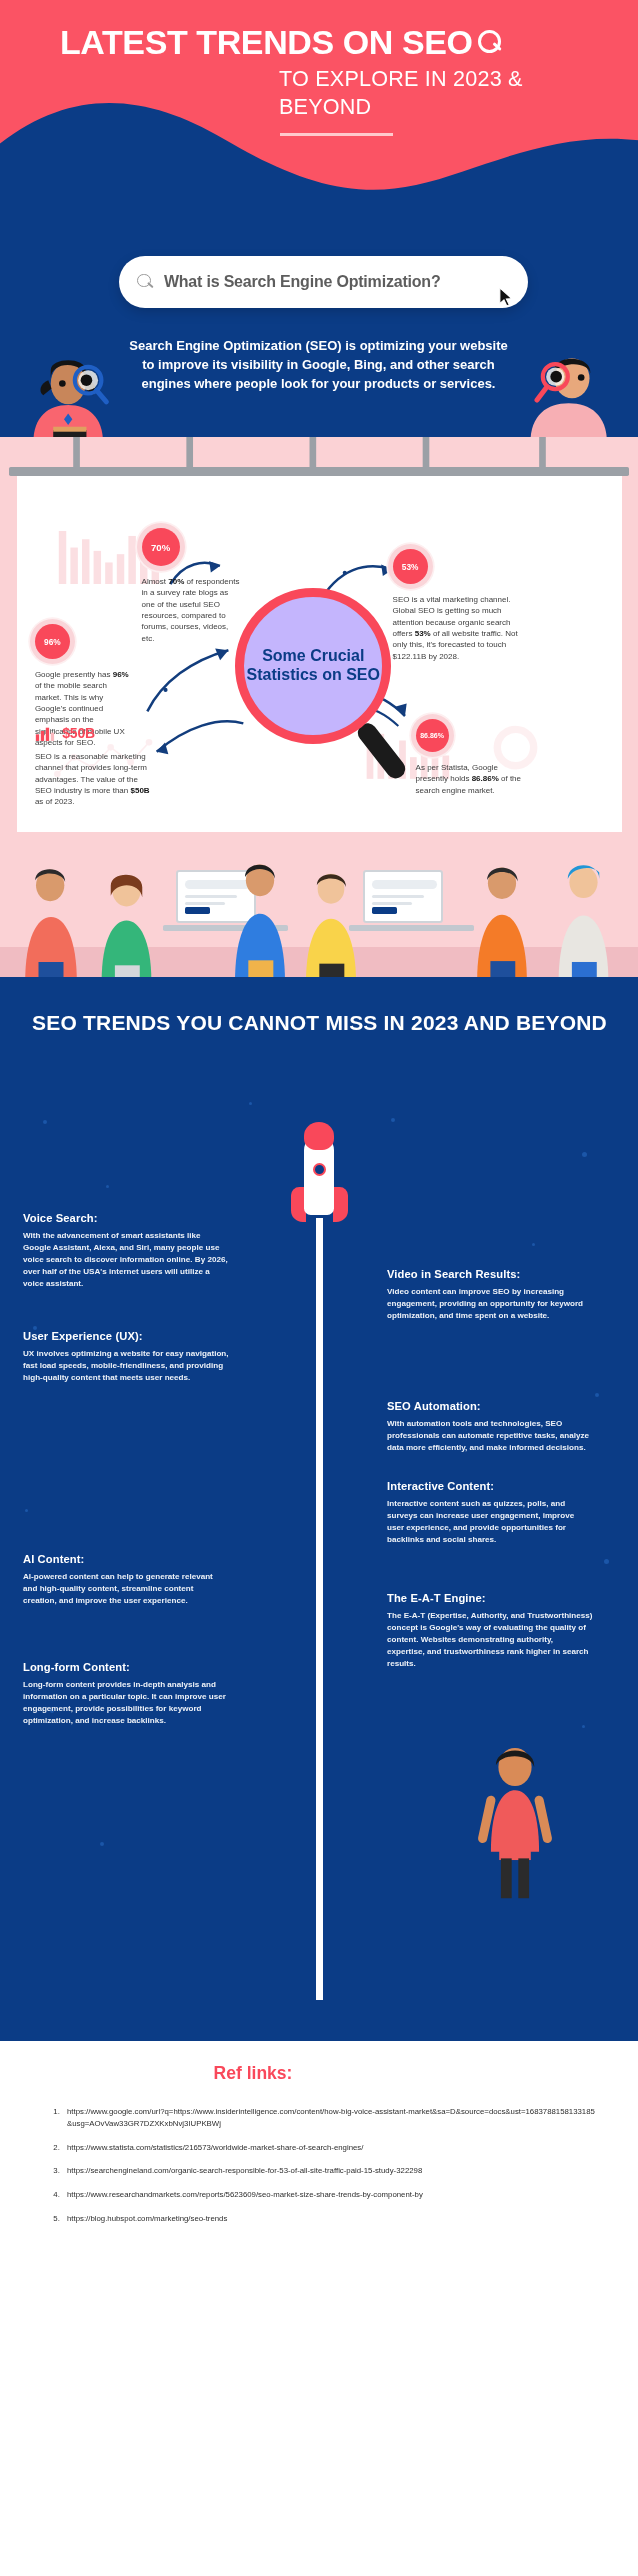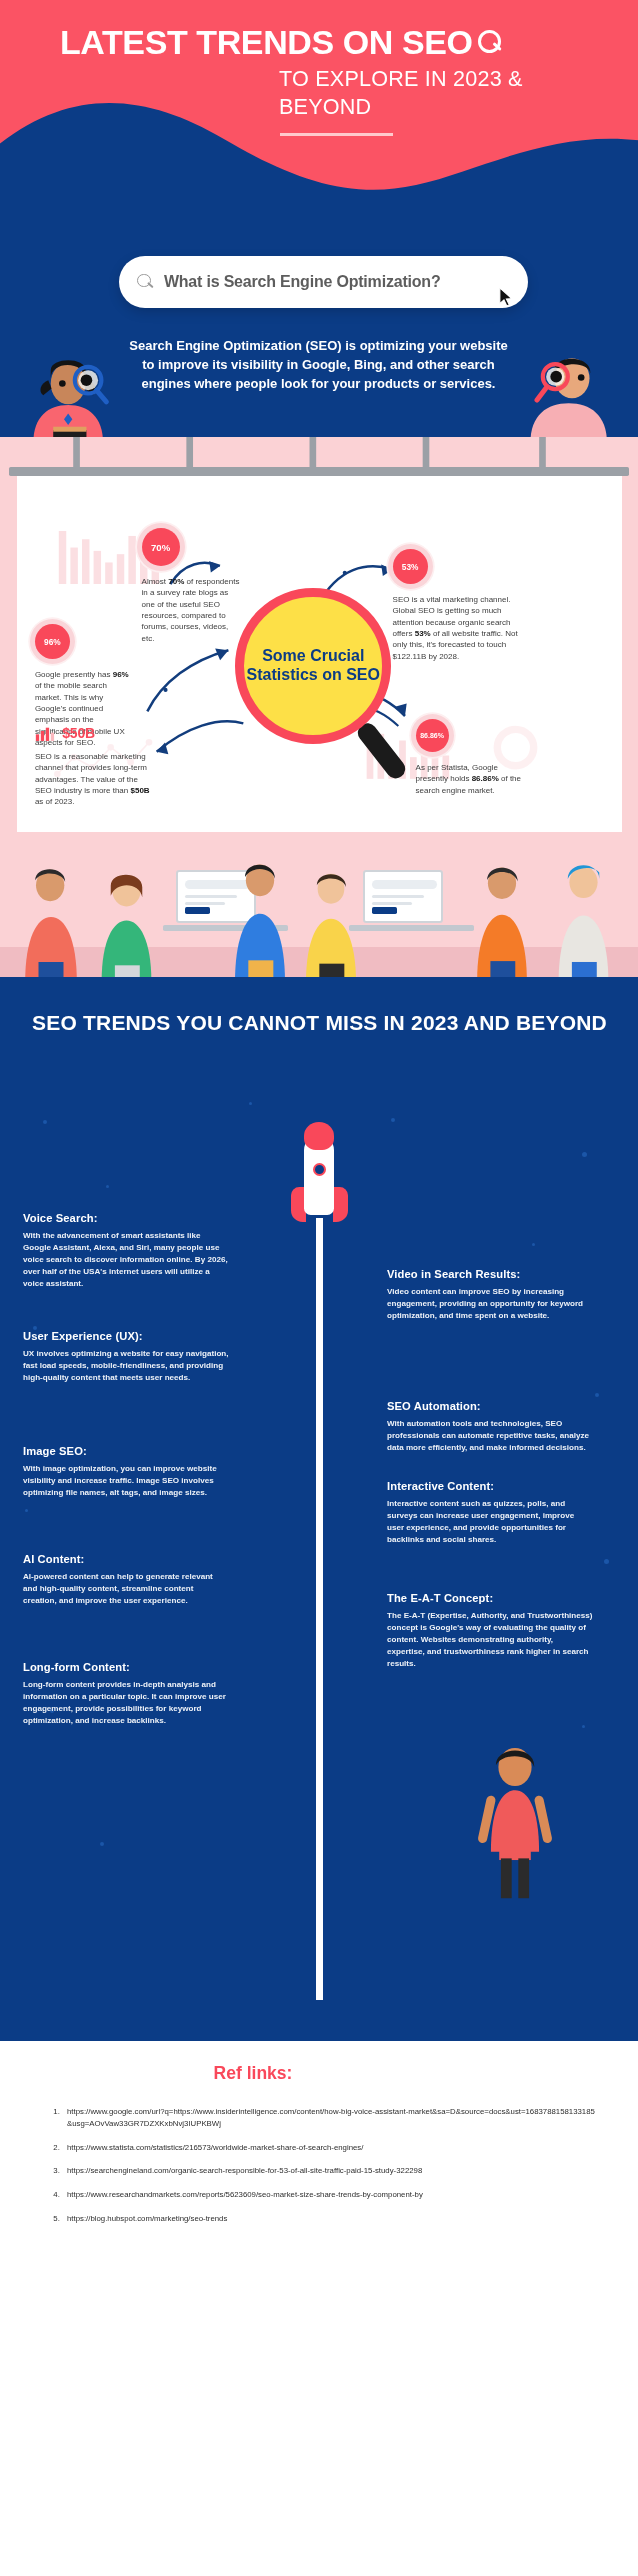--- a/index.html
+++ b/index.html
@@ -91,21 +91,21 @@
   .stat-86 { left:399px; top:243px; width:116px; }
 
   .dollar-line { display:flex; align-items:center; gap:5.8px; }
   .dollar-val { color:#f9485a; font-size:14px; font-weight:800; letter-spacing:-0.2px; }
   .mini-chart-ico { width:21.6px; height:15px; position:relative; }
 
   
   .magnifier { position:absolute; left:212px; top:112px; width:191px; height:212px; }
   .mag-circle {
     position:absolute; left:6.7px; top:0; width:156px; height:156px; border-radius:50%;
-    border:9.1px solid #f9485a; background:#fde047;
+    border:9.1px solid #f9485a; background:#c4b5fd;
     display:flex; align-items:center; justify-content:center; text-align:center;
   }
   .mag-label { font-size:16px; font-weight:800; color:#0b3c86; line-height:1.18; }
   .mag-handle {
     position:absolute; left:125px; top:143px; width:19px; height:65px;
     background:#1b1b1b; border-radius:10px; transform:rotate(-38deg); transform-origin:top left;
   }
 
   
   .people { position:absolute; left:0; top:832px; width:639px; height:150px; background:#fbd2d5; overflow:hidden;}
@@ -439,24 +439,20 @@
   </div>
 
   <div class="trend t-voice">
     <h4>Voice Search:</h4>
     <p>With the advancement of smart assistants like Google Assistant, Alexa, and Siri, many people use voice search to discover information online. By 2026, over half of the USA's internet users will utilize a voice assistant.</p>
   </div>
   <div class="trend t-ux">
     <h4>User Experience (UX):</h4>
     <p>UX involves optimizing a website for easy navigation, fast load speeds, mobile-friendliness, and providing high-quality content that meets user needs.</p>
   </div>
-  <div class="trend t-image">
-    <h4>Image SEO:</h4>
-    <p>With image optimization, you can improve website visibility and increase traffic. Image SEO involves optimizing file names, alt tags, and image sizes.</p>
-  </div>
   <div class="trend t-ai">
     <h4>AI Content:</h4>
     <p>AI-powered content can help to generate relevant and high-quality content, streamline content creation, and improve the user experience.</p>
   </div>
   <div class="trend t-long">
     <h4>Long-form Content:</h4>
     <p>Long-form content provides in-depth analysis and information on a particular topic. It can improve user engagement, provide possibilities for keyword optimization, and increase backlinks.</p>
   </div>
 
   <div class="trend t-video">
@@ -465,21 +461,21 @@
   </div>
   <div class="trend t-auto">
     <h4>SEO Automation:</h4>
     <p>With automation tools and technologies, SEO professionals can automate repetitive tasks, analyze data more efficiently, and make informed decisions.</p>
   </div>
   <div class="trend t-inter">
     <h4>Interactive Content:</h4>
     <p>Interactive content such as quizzes, polls, and surveys can increase user engagement, improve user experience, and provide opportunities for backlinks and social shares.</p>
   </div>
   <div class="trend t-eat">
-    <h4>The E-A-T Concept:</h4>
+    <h4>The E-A-T Engine:</h4>
     <p>The E-A-T (Expertise, Authority, and Trustworthiness) concept is Google's way of evaluating the quality of content. Websites demonstrating authority, expertise, and trustworthiness rank higher in search results.</p>
   </div>
 
   <svg class="astro" viewBox="0 0 118 190">
     <ellipse cx="59" cy="30" rx="20" ry="23" fill="#d98b57"></ellipse>
     <path d="M36,28 C36,4 84,4 82,30 C78,14 44,12 36,28Z" fill="#1a1a1a"></path>
     <path d="M30,132 C30,78 44,58 59,58 C74,58 88,78 88,132 Z" fill="#f05a5a"></path>
     <rect x="40" y="126" width="38" height="16" fill="#f05a5a"></rect>
     <rect x="42" y="140" width="13" height="48" fill="#2b2b2b"></rect>
     <rect x="63" y="140" width="13" height="48" fill="#2b2b2b"></rect>

